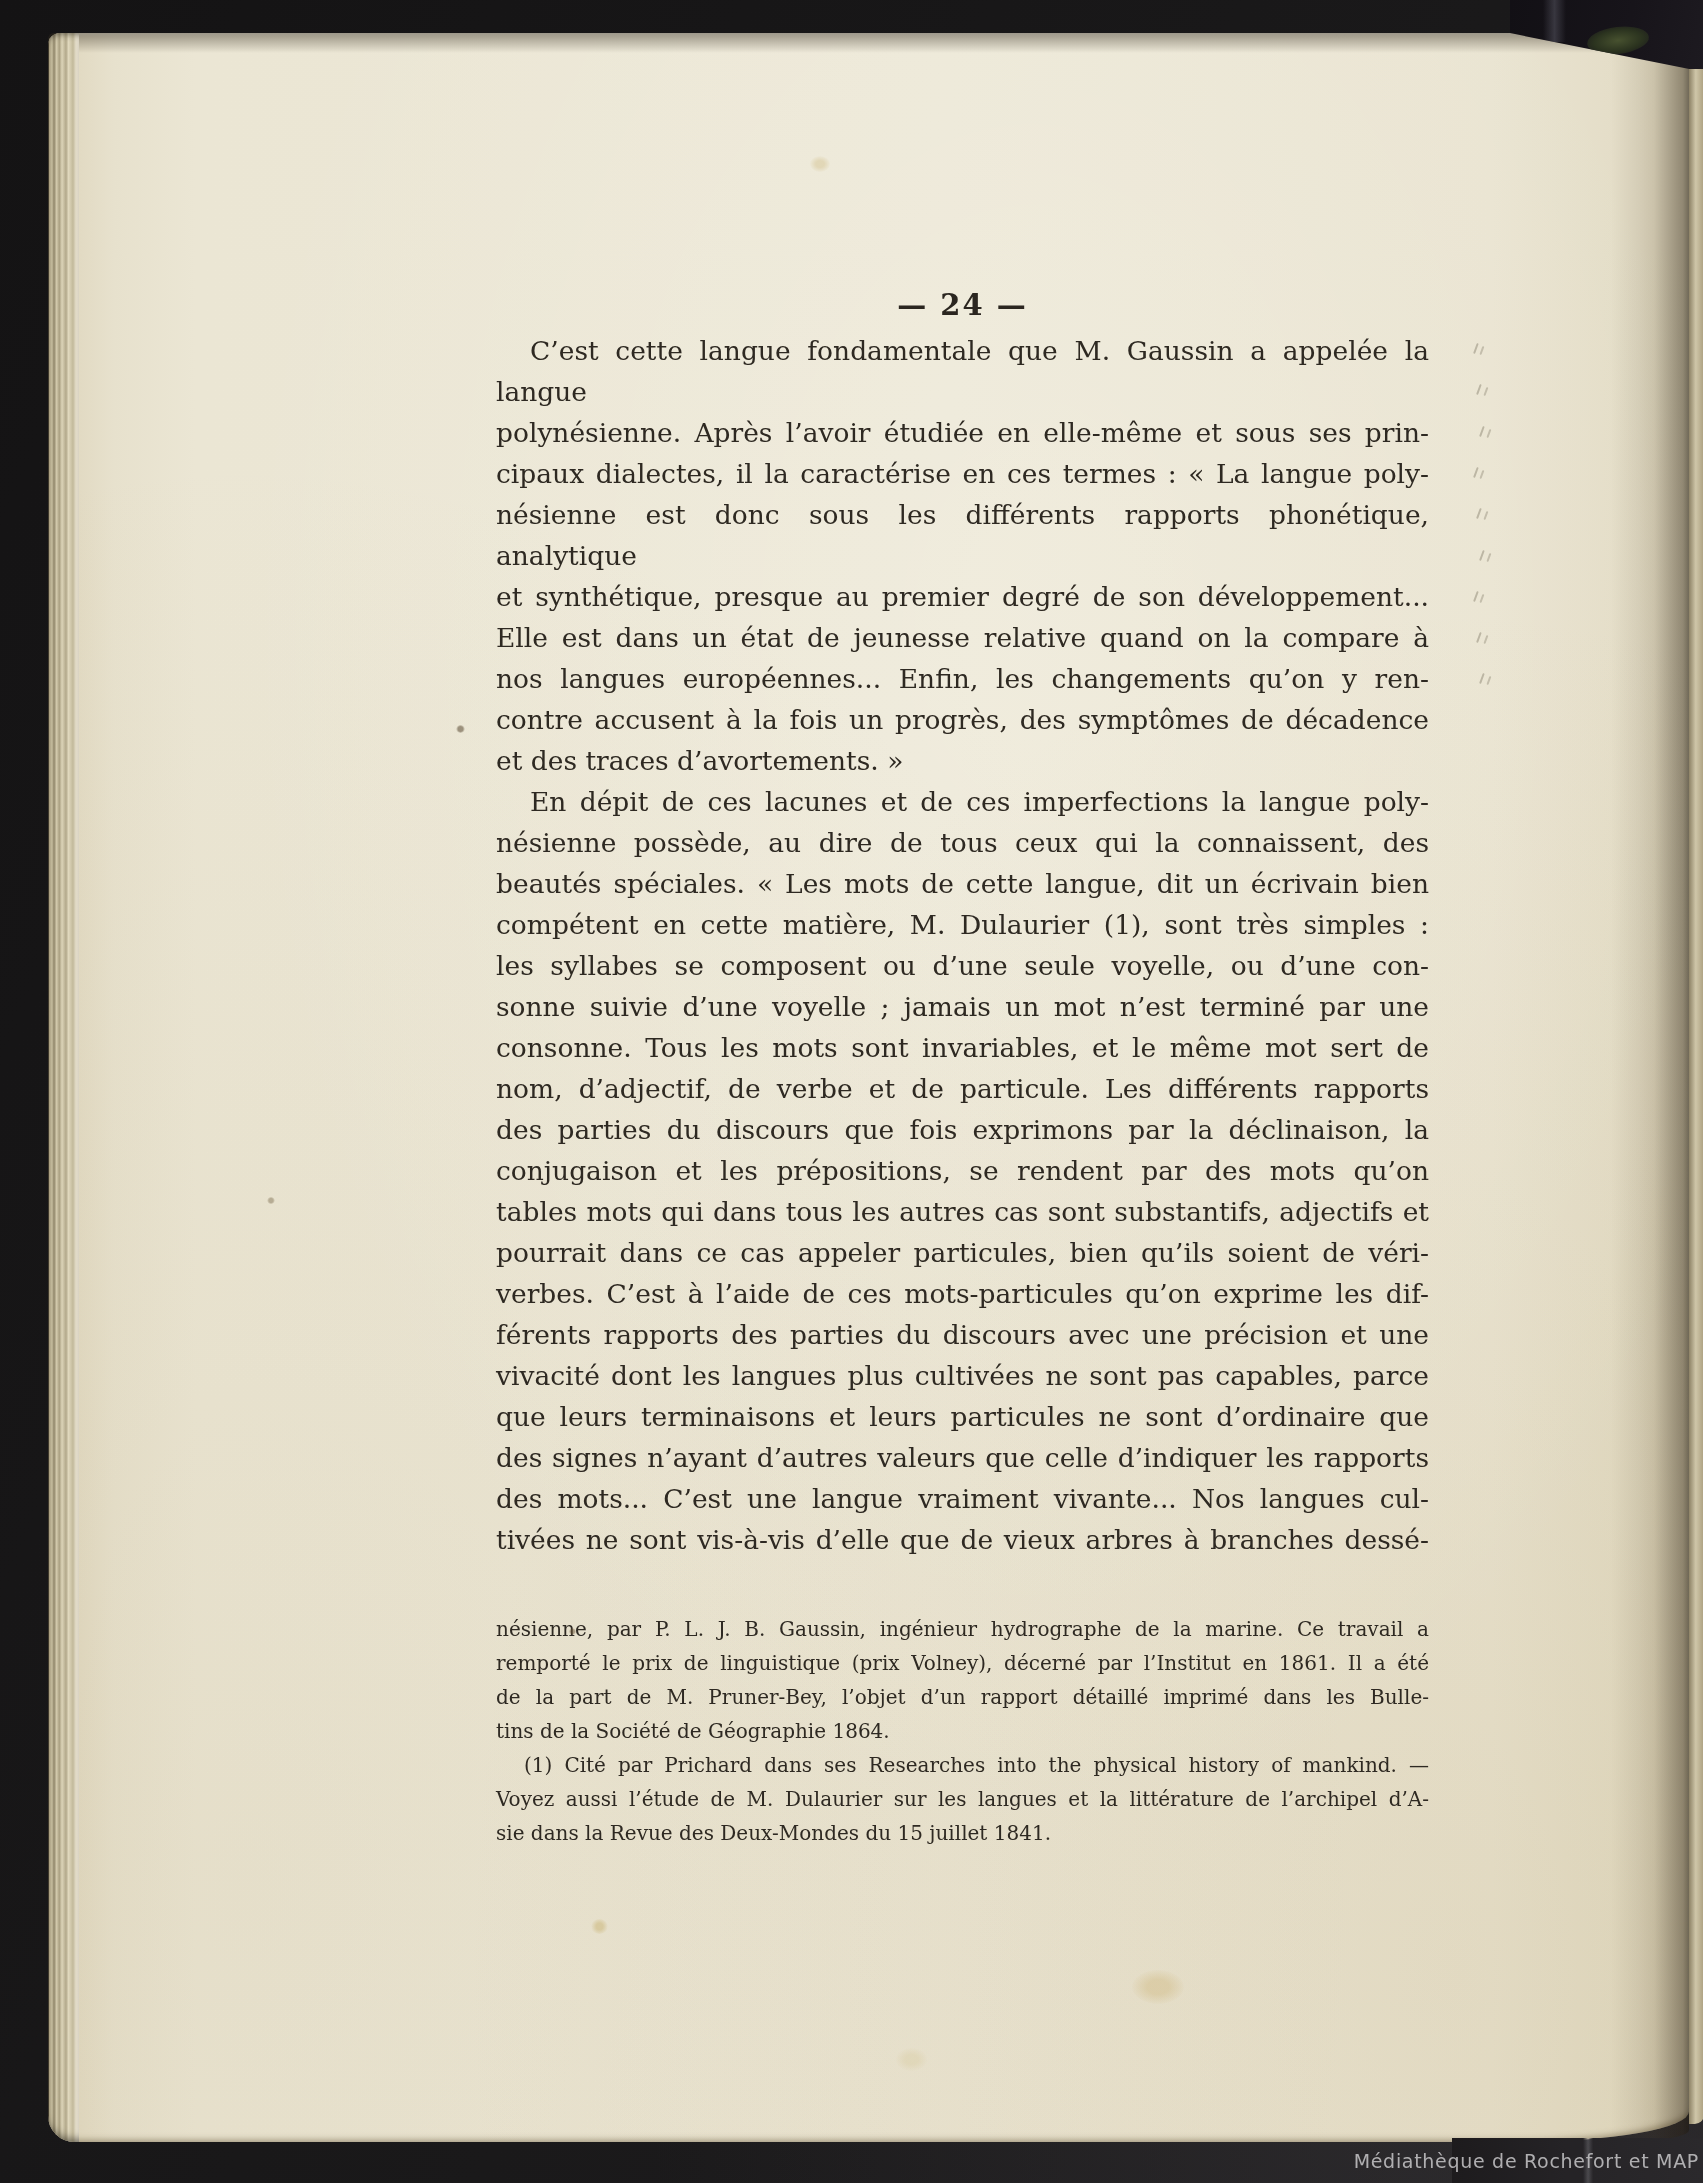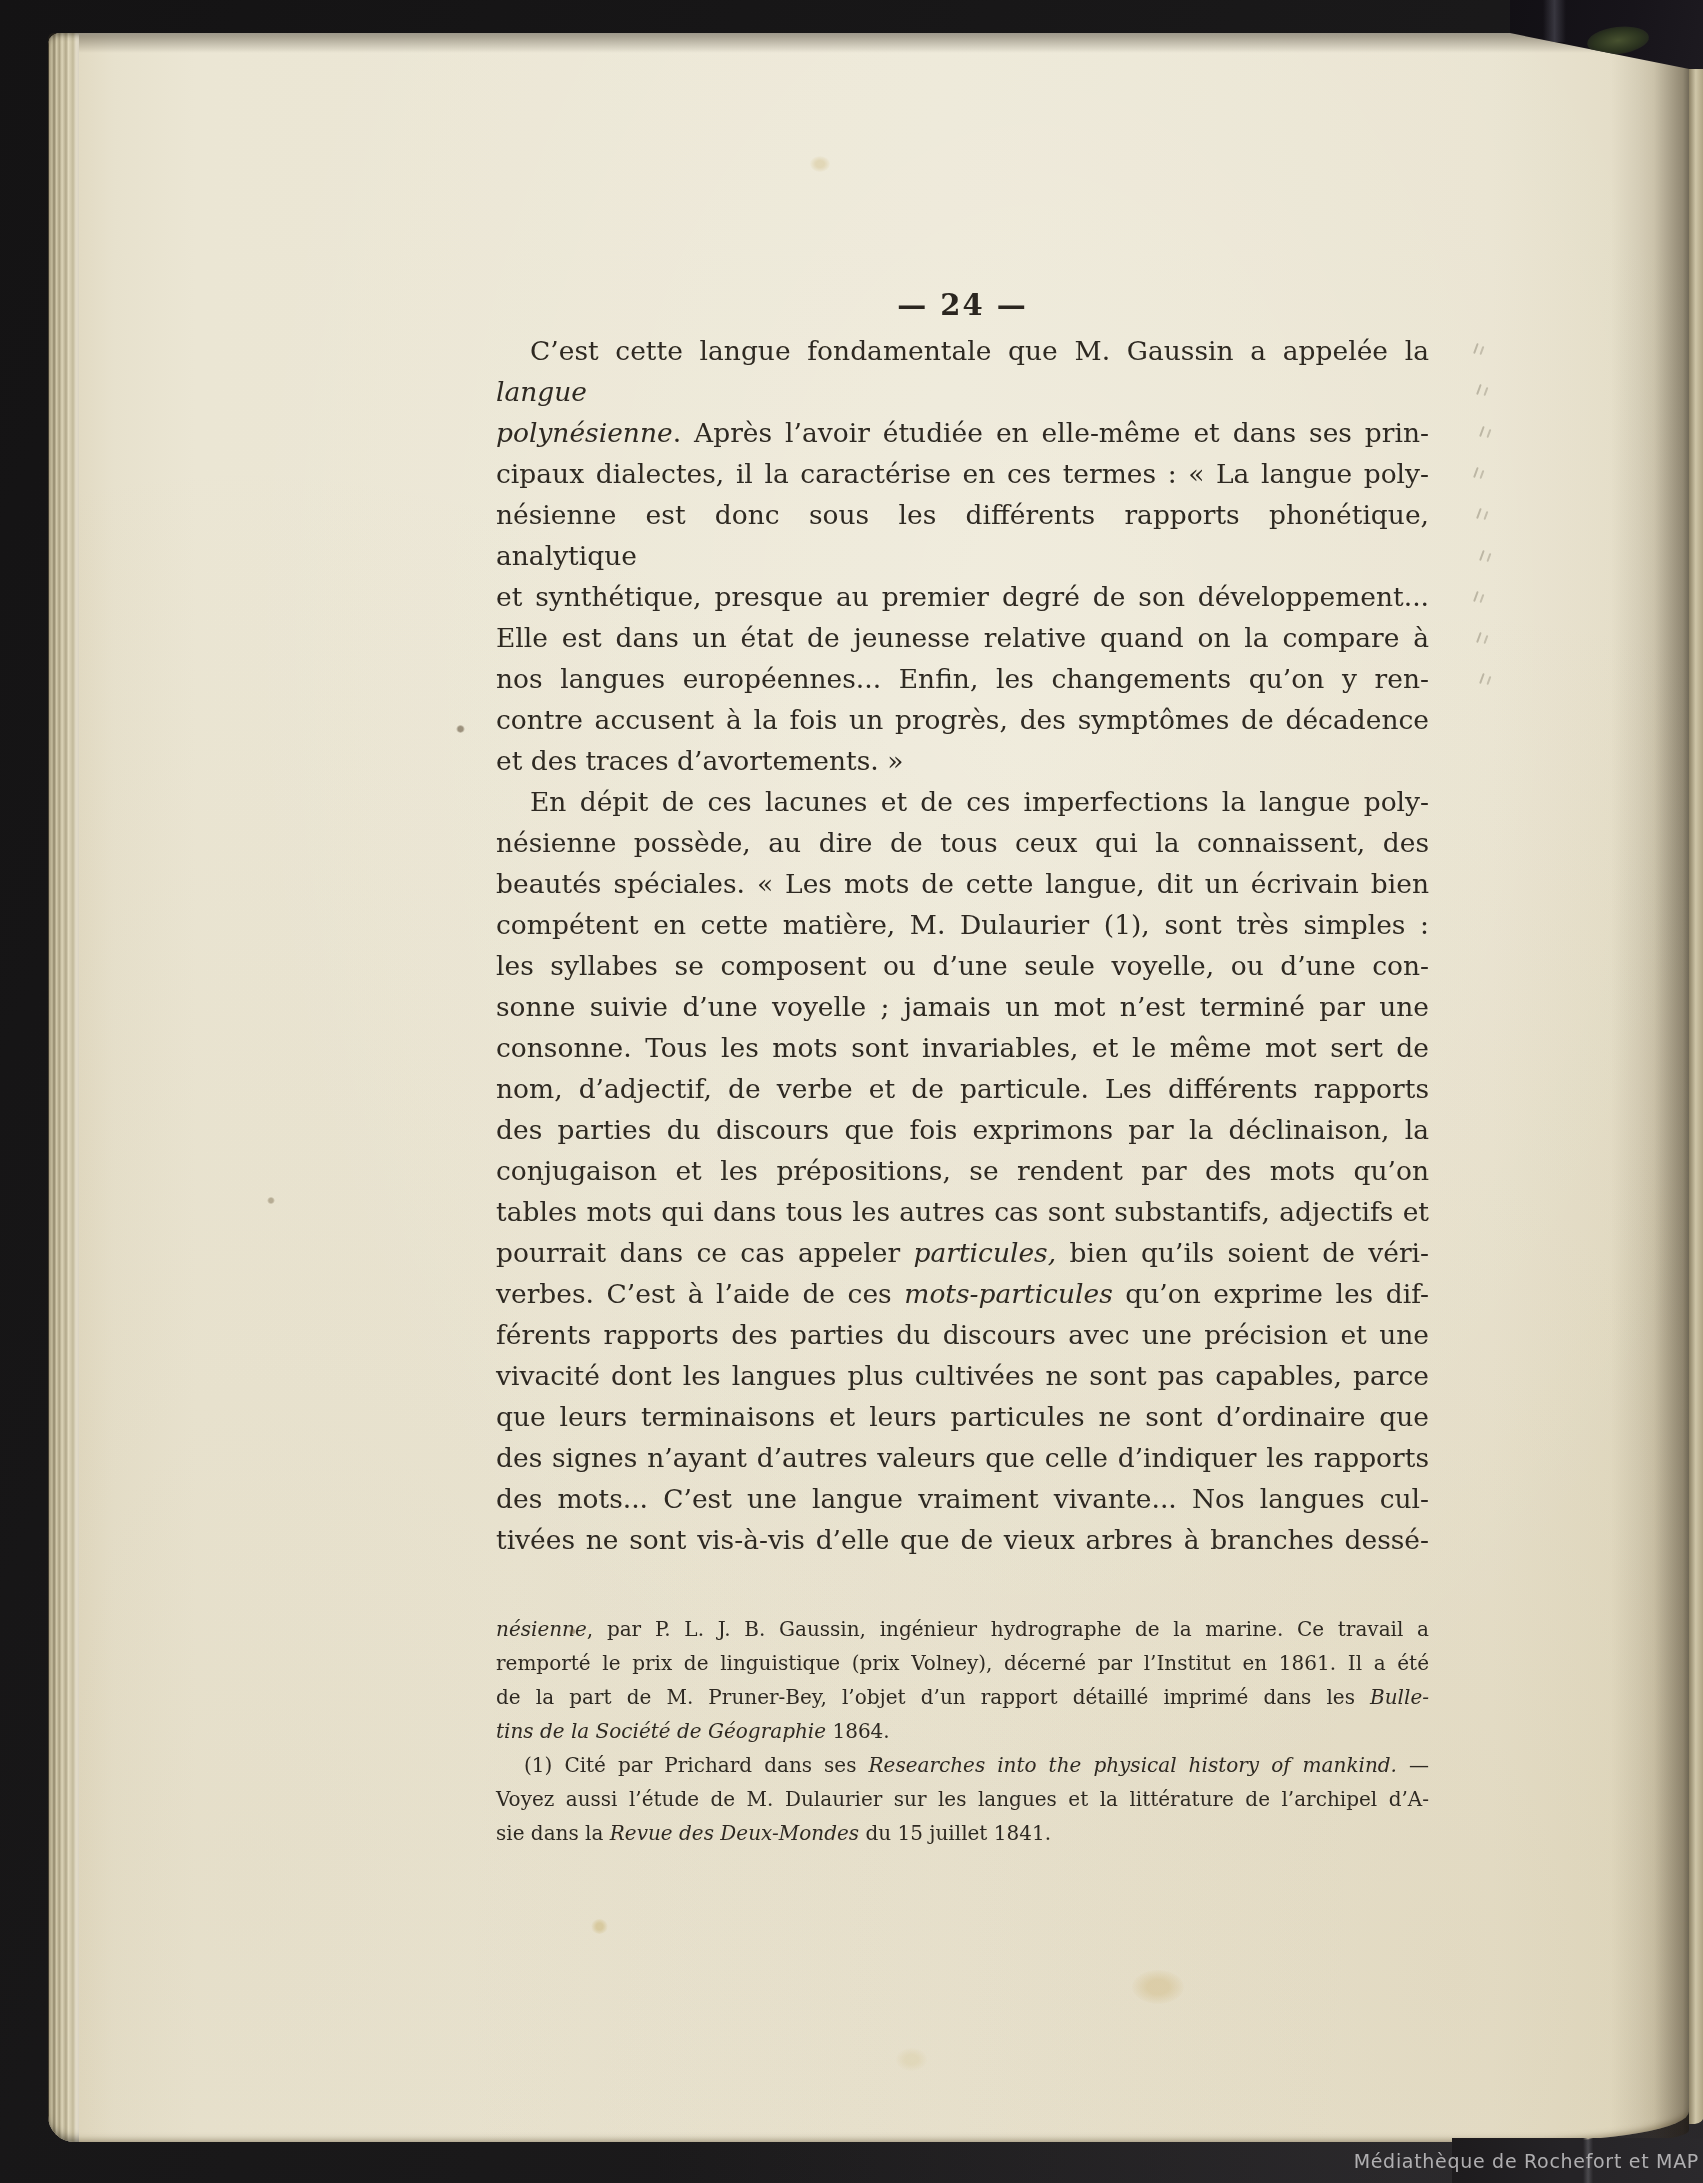--- a/index.html
+++ b/index.html
@@ -49,21 +49,21 @@
     font-size:26.5px;line-height:41px;text-align:justify;
   }
   .footnote{
     position:absolute;left:448px;top:1579px;width:933px;
     font-size:20px;line-height:34px;text-align:justify;
   }
   .tline{text-align:justify;text-align-last:justify;white-space:normal;}
   .tline.end{text-align-last:left;}
   .bodytext .tline.ind{text-indent:34px;}
   .footnote .tline.ind{text-indent:28px;}
-  .it{font-style:italic;}
+  .it{}
   
   .margin-marks{position:absolute;left:1422px;top:310px;width:40px;height:398px;}
   .mark{position:absolute;width:18.6px;height:14.6px;opacity:.42;}
   .mark i{position:absolute;top:0;width:2px;height:10.6px;background:#7d7663;transform:rotate(20deg);border-radius:1.3px;display:block;}
   .mark i:first-child{left:4.6px;}
   .mark i:last-child{left:11.3px;height:8.6px;top:2.7px;opacity:.85;}
   
   .spot{position:absolute;border-radius:50%;}
   
   .cover{
@@ -95,21 +95,21 @@
 <body>
 
 <div class="page">
   <div class="edge-stack"></div>
 
   <div class="header">— 24 —</div>
 
   <div class="bodytext">
     <div>
         <div class="tline ind"><span>C’est cette langue fondamentale que M. Gaussin a appelée la </span><span class="it">langue</span></div>
-        <div class="tline"><span class="it">polynésienne</span><span>. Après l’avoir étudiée en elle-même et dans ses prin-</span></div>
+        <div class="tline"><span class="it">polynésienne</span><span>. Après l’avoir étudiée en elle-même et sous ses prin-</span></div>
         <div class="tline"><span>cipaux dialectes, il la caractérise en ces termes : « La langue poly-</span></div>
         <div class="tline"><span>nésienne est donc sous les différents rapports phonétique, analytique</span></div>
         <div class="tline"><span>et synthétique, presque au premier degré de son développement...</span></div>
         <div class="tline"><span>Elle est dans un état de jeunesse relative quand on la compare à</span></div>
         <div class="tline"><span>nos langues européennes... Enfin, les changements qu’on y ren-</span></div>
         <div class="tline"><span>contre accusent à la fois un progrès, des symptômes de décadence</span></div>
         <div class="tline end"><span>et des traces d’avortements. »</span></div>
       </div>
     <div>
         <div class="tline ind"><span>En dépit de ces lacunes et de ces imperfections la langue poly-</span></div>

